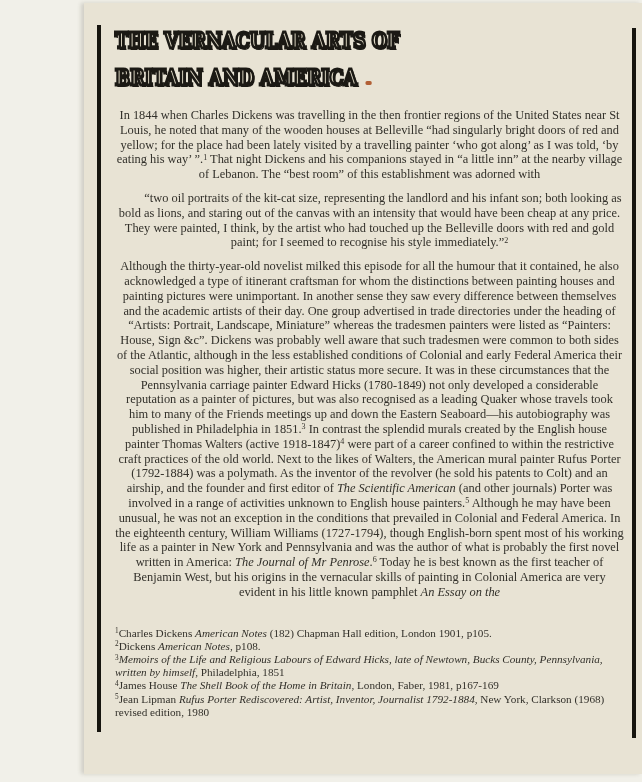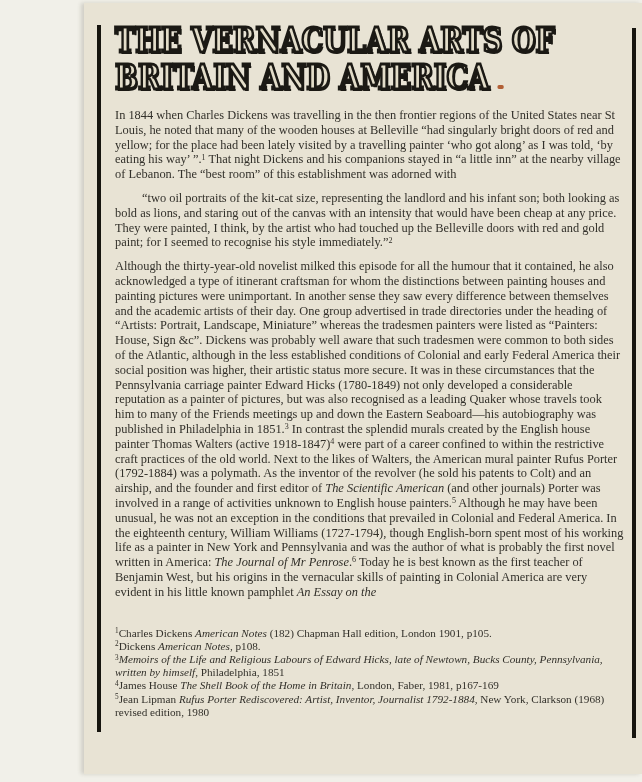--- a/index.html
+++ b/index.html
@@ -24,21 +24,21 @@
   .content{
     position:absolute;
     left:31px;top:19px;
     width:514px;
     color:#32302a;
   }
   .title{
     margin:0 0 12px 0;
     font-family:"DejaVu Serif", serif;
     font-weight:bold;
-    font-size:34px;
+    font-size:22px;
     line-height:37px;
     color:#e3ddc9;
     -webkit-text-stroke:3px #1b1914;
     text-shadow:2px 2px 0 #1b1914;
     white-space:nowrap;
   }
   .tline{display:inline-block;transform:scaleX(0.8);transform-origin:0 50%;}
   .mark{
     display:inline-block;
     width:8px;height:4px;
@@ -46,21 +46,21 @@
     border-radius:2px;
     background:#b26036;
     -webkit-text-stroke:0;
     text-shadow:none;
     vertical-align:baseline;
   }
   .body-para{
     margin:0 5px 9px 0;
     font-size:12.4px;
     line-height:14.8px;
-    text-align:left;
+    text-align:center;
   }
   .body-para.quote{text-indent:27px;}
   sup{
     font-size:65%;
     line-height:0;
     position:relative;
     top:-0.45em;
     vertical-align:baseline;
   }
   .footnotes{

